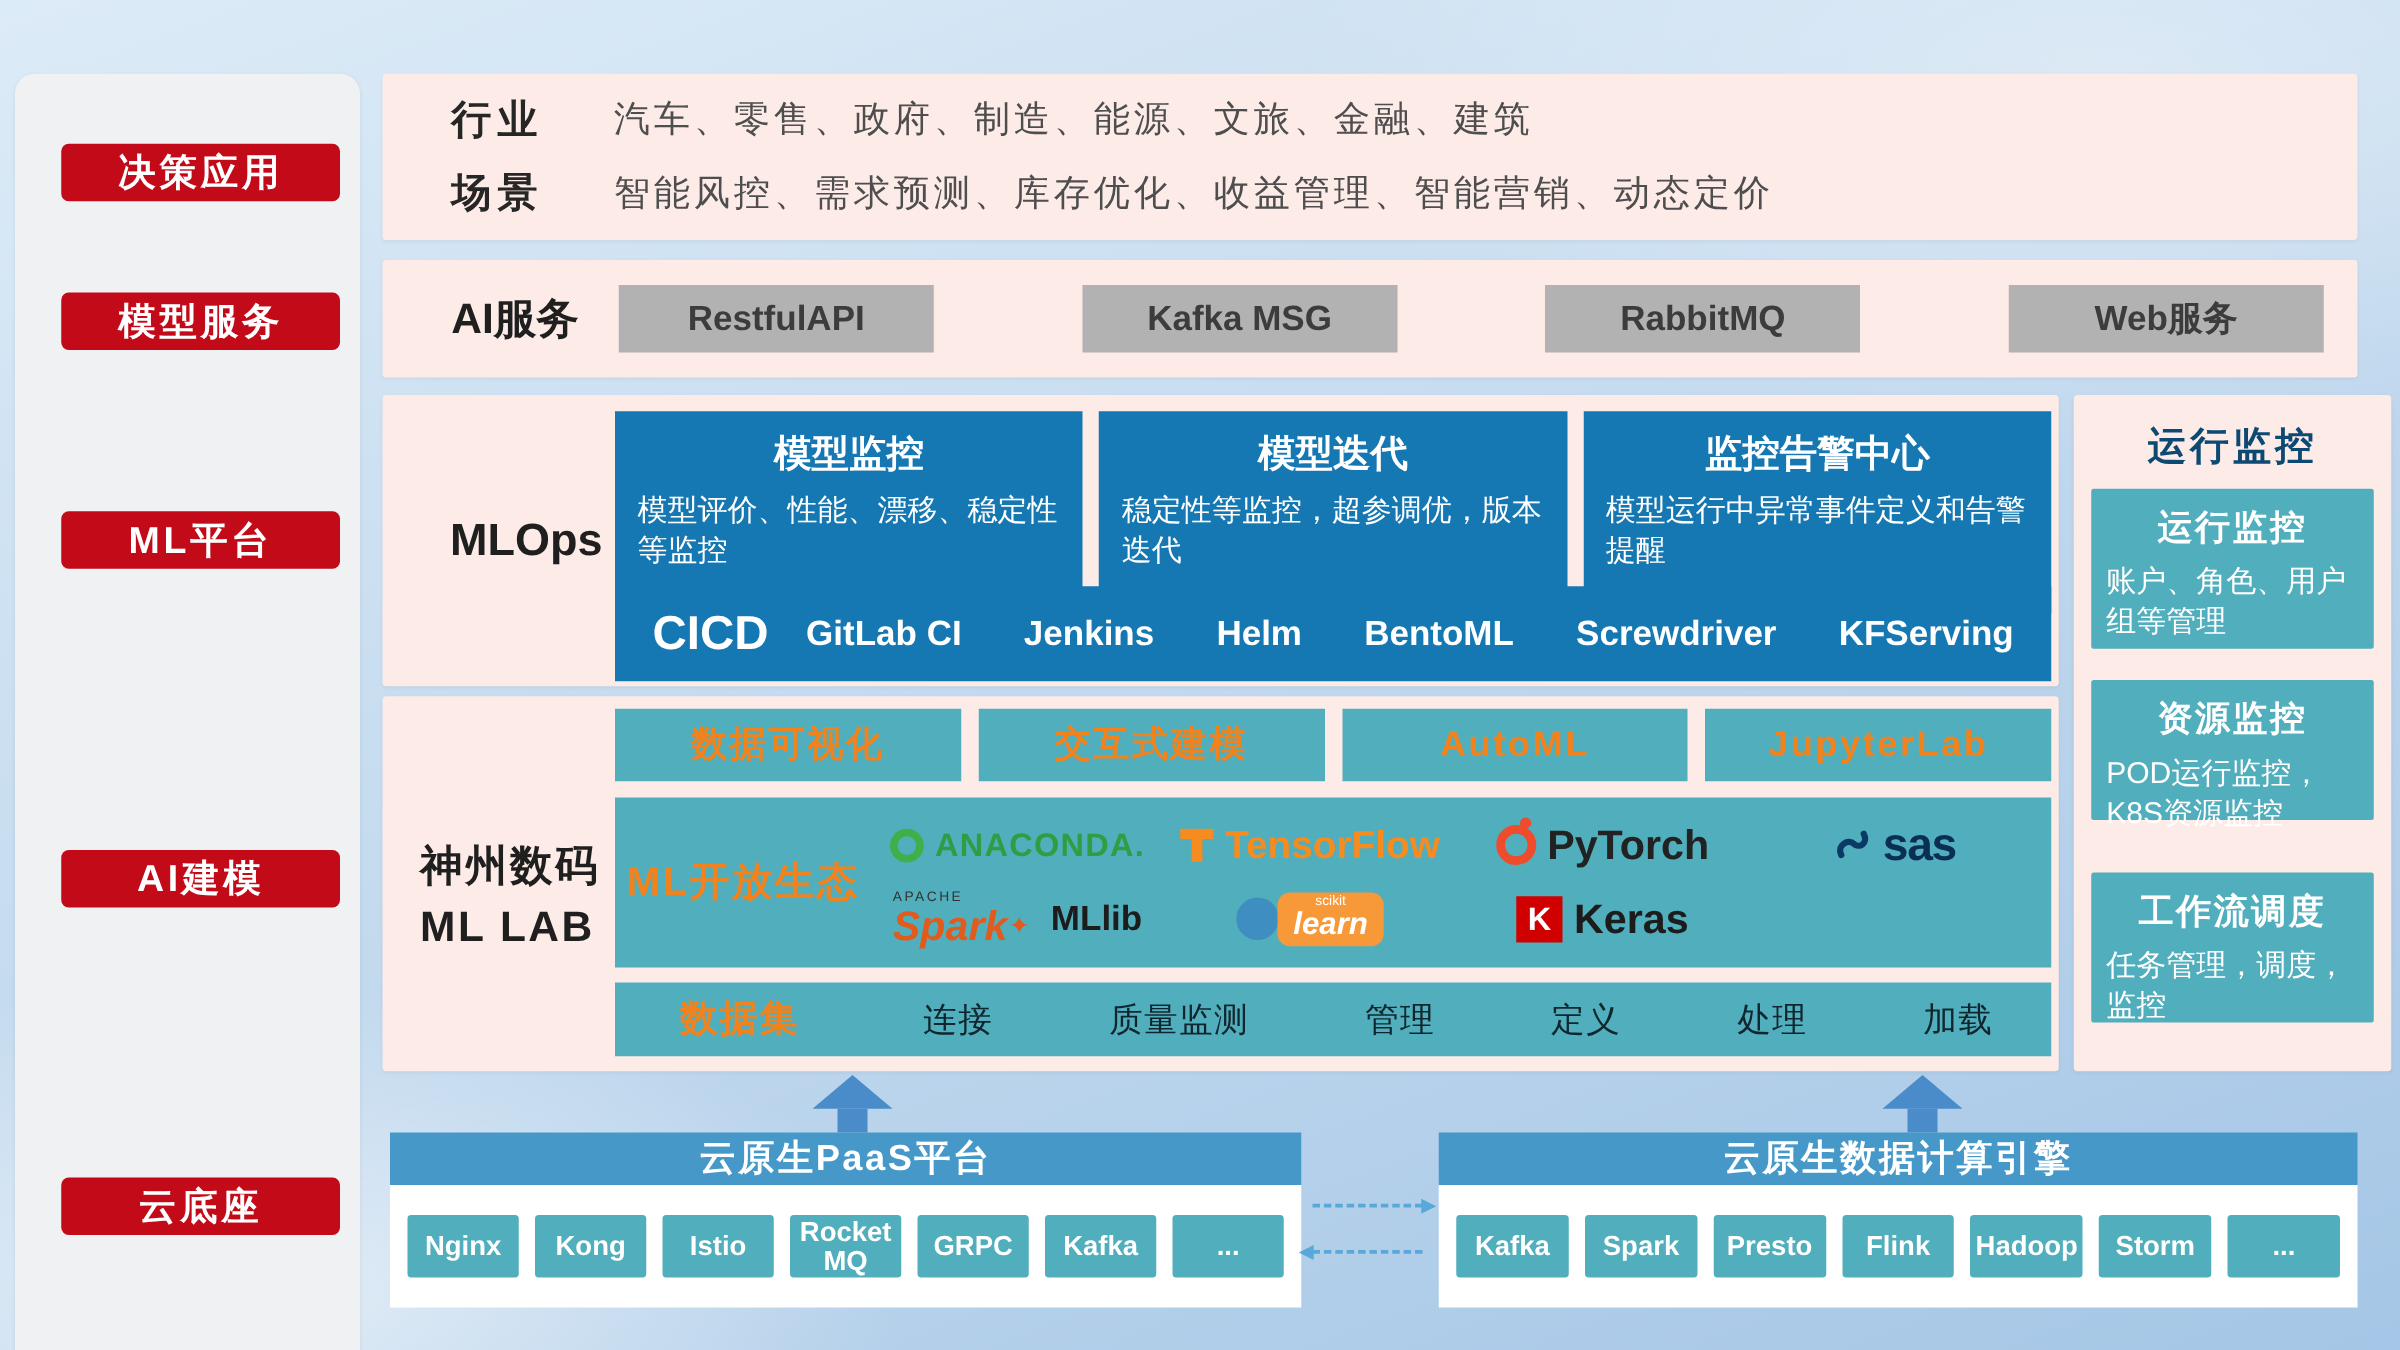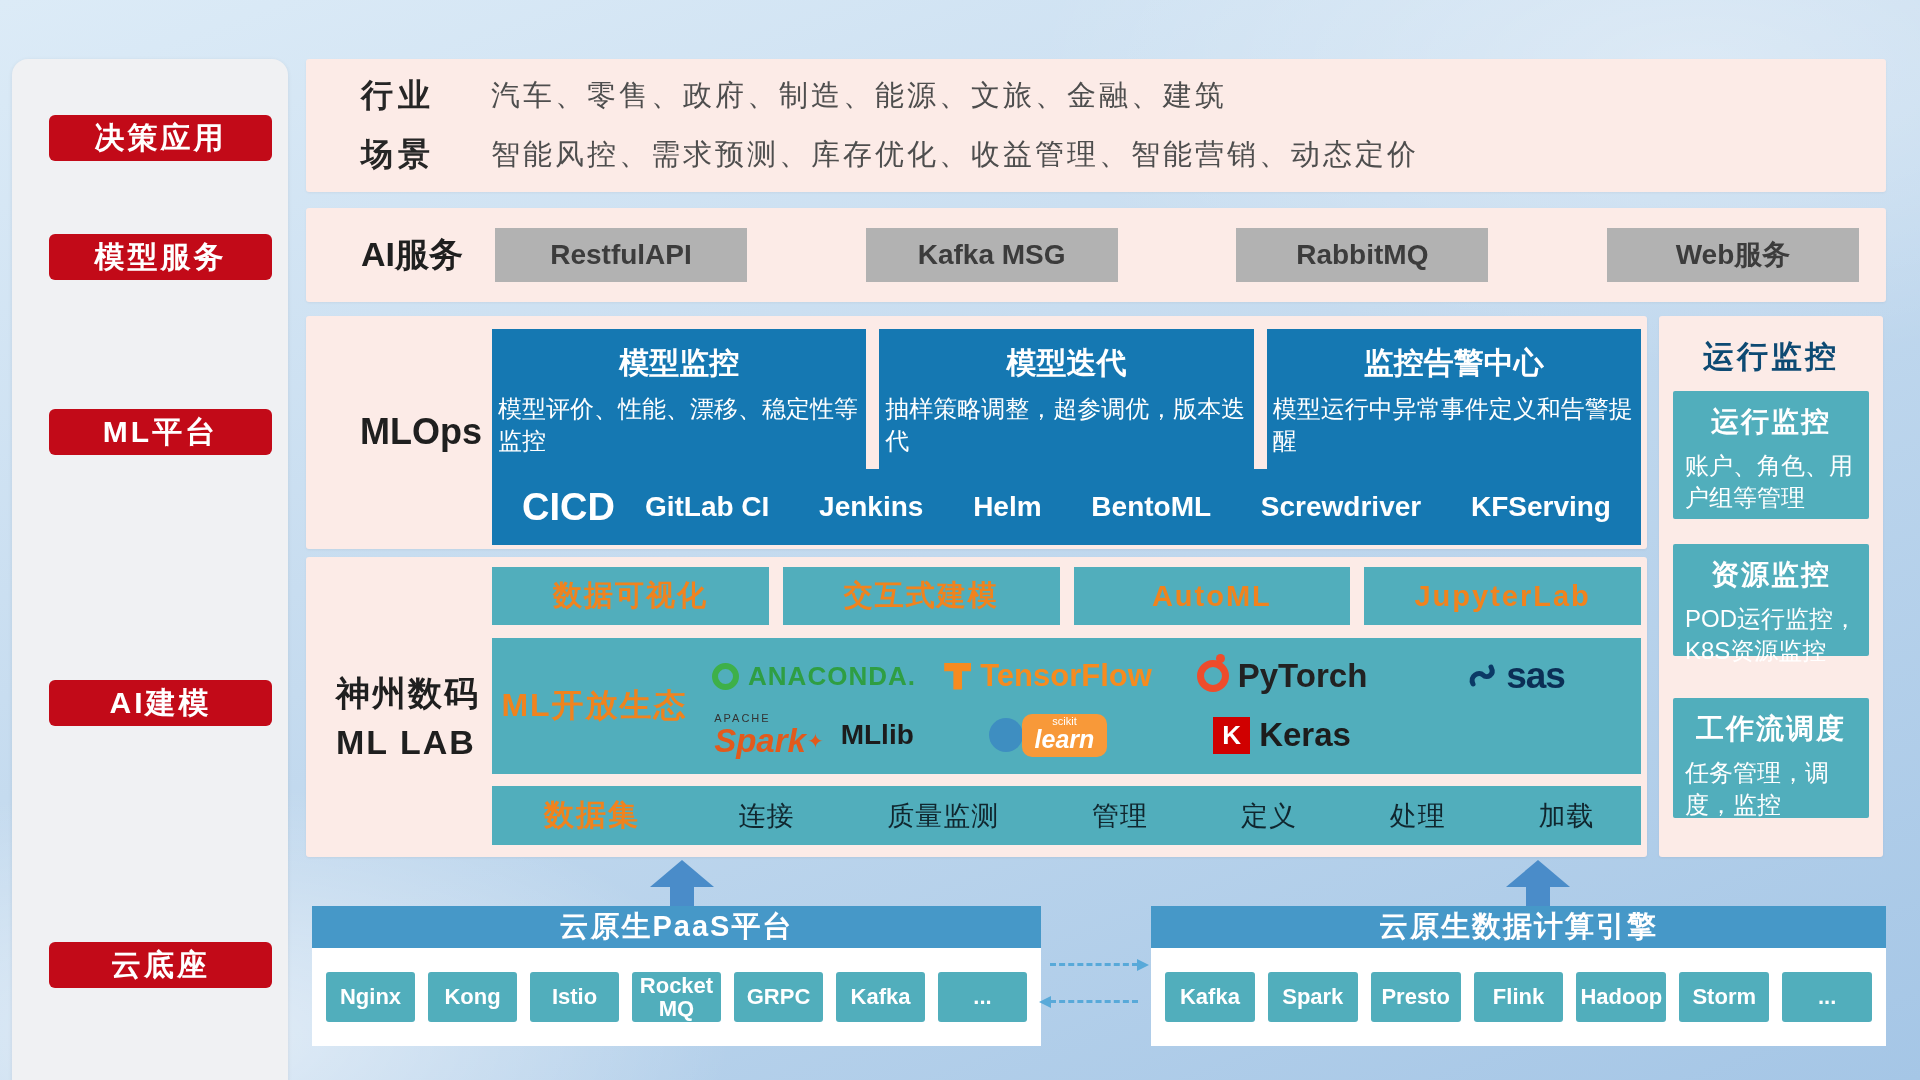--- a/index.html
+++ b/index.html
@@ -26,21 +26,21 @@
   .ind-label{width:130px;font-size:32px;font-weight:bold;color:#262626;letter-spacing:5px;}
   .ind-text{font-size:29px;color:#4e4e4e;letter-spacing:3px;white-space:nowrap;}
   
   .aiservice{left:306px;top:208px;width:1580px;height:94px;display:flex;align-items:center;box-sizing:border-box;padding-left:55px;}
   .gray-row{position:absolute;left:189px;right:27px;display:flex;justify-content:space-between;}
   .gray-btn{width:252px;height:54px;background:#b2b2b2;color:#3c3c3c;font-size:28px;font-weight:bold;display:flex;align-items:center;justify-content:center;}
   
   .mlops{left:306px;top:316px;width:1341px;height:233px;}
   .mlops-label{position:absolute;left:54px;top:95px;font-size:36px;}
   .mlops-cards{position:absolute;left:186px;top:13px;width:1149px;display:flex;gap:13px;}
-  .blue-card{flex:1;height:162px;background:#1578b2;color:#fff;box-sizing:border-box;padding:8px 6px;}
+  .blue-card{flex:1;height:162px;background:#1578b2;color:#fff;box-sizing:border-box;padding:8px 18px;}
   .card-title{text-align:center;font-size:30px;font-weight:bold;margin:6px 0 9px;}
   .card-desc{font-size:24px;line-height:1.35;}
   .cicd-bar{position:absolute;left:186px;top:153px;width:1149px;height:76px;background:#1578b2;display:flex;align-items:center;color:#fff;box-sizing:border-box;padding:0 30px;}
   .cicd-title{font-size:38px;font-weight:bold;margin-right:30px;}
   .cicd-items{flex:1;display:flex;justify-content:space-between;}
   .cicd-item{font-size:28px;font-weight:bold;white-space:nowrap;}
   
   .mllab{left:306px;top:557px;width:1341px;height:300px;}
   .mllab-label{position:absolute;left:30px;top:112px;font-size:34px;font-weight:bold;color:#1f1f1f;line-height:1.45;letter-spacing:2px;}
   .tools-row{position:absolute;left:186px;top:10px;width:1149px;display:flex;gap:14px;border-radius:17px;}
@@ -70,21 +70,21 @@
   .keras-k{width:37px;height:37px;background:#d00000;color:#fff;font-weight:bold;font-size:26px;display:inline-flex;align-items:center;justify-content:center;}
   .keras-text{color:#1c1c1c;font-weight:bold;font-size:33px;}
   .nx-col{display:flex;flex-direction:column;line-height:1.1;}
   .nx-text{color:#16324a;font-weight:bold;font-size:27px;}
   .nx-sub{font-size:10px;color:#2c4a5e;}
   .dataset-bar{position:absolute;left:186px;top:229px;width:1149px;height:59px;background:#51aebc;display:flex;align-items:center;box-sizing:border-box;}
   .ds-title{width:200px;text-align:center;color:#f0831e;font-weight:bold;font-size:30px;letter-spacing:2px;}
   .ds-items{flex:1;display:flex;justify-content:space-around;align-items:center;}
   .ds-item{color:#10262e;font-size:27px;letter-spacing:1px;}
   
-  .monitoring{left:1659px;top:316px;width:224px;height:541px;}
+  .monitoring{left:1659px;top:316px;width:254px;height:541px;}
   .mon-title{text-align:center;padding-top:20px;font-size:31px;font-weight:bold;color:#0d4a73;letter-spacing:3px;}
   .mon-card{position:absolute;left:14px;right:14px;background:#51aebc;color:#fff;box-sizing:border-box;padding:10px 12px;border-radius:2px;}
   .mc1{top:75px;height:128px;}
   .mc2{top:228px;height:112px;}
   .mc3{top:382px;height:120px;}
   .mon-card-title{text-align:center;font-weight:bold;font-size:28px;margin:2px 0 9px;letter-spacing:2px;}
   .mon-card-desc{font-size:24px;line-height:1.35;}
   
   .f-group{position:absolute;top:906px;}
   .fg-left{left:312px;width:729px;}
@@ -141,21 +141,21 @@
 
   <section class="panel mlops">
     <span class="sec-label mlops-label">MLOps</span>
     <div class="mlops-cards">
       <div class="blue-card">
         <div class="card-title">模型监控</div>
         <div class="card-desc">模型评价、性能、漂移、稳定性等监控</div>
       </div>
       <div class="blue-card">
         <div class="card-title">模型迭代</div>
-        <div class="card-desc">抽样策略调整，超参调优，版本迭代</div>
+        <div class="card-desc">稳定性等监控，超参调优，版本迭代</div>
       </div>
       <div class="blue-card">
         <div class="card-title">监控告警中心</div>
         <div class="card-desc">模型运行中异常事件定义和告警提醒</div>
       </div>
     </div>
     <div class="cicd-bar">
       <span class="cicd-title">CICD</span>
       <div class="cicd-items">
         <span class="cicd-item">GitLab CI</span>

